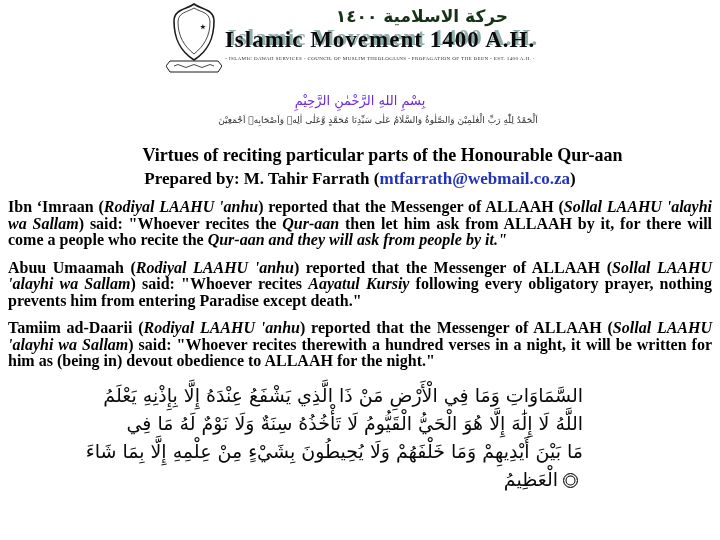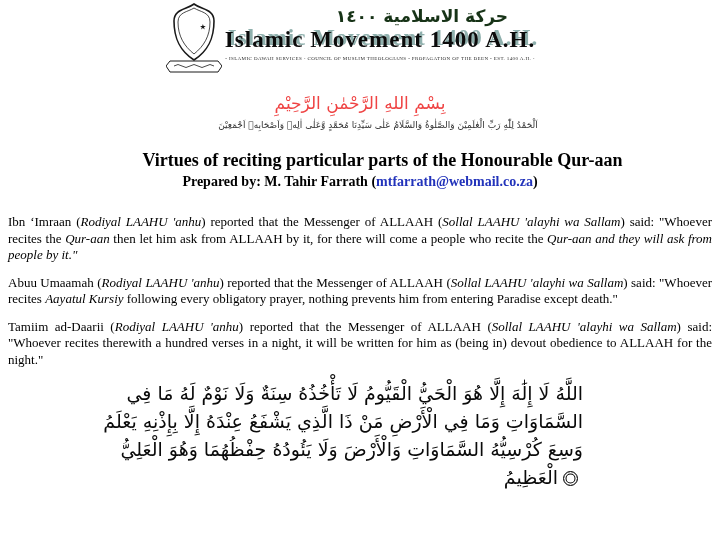--- a/index.html
+++ b/index.html
@@ -22,32 +22,32 @@
     position:relative;left:20px;line-height:26px;
     text-shadow:3px -2px 0 #8fb0ad;
   }
   .org-line{
     font-size:5px;letter-spacing:.4px;color:#2a2a2a;
     position:relative;left:20px;margin-top:3px;white-space:nowrap;
   }
 
   
   .invocation{text-align:center;direction:rtl;margin-top:10px;font-family:"DejaVu Sans", sans-serif;}
-  .bismillah{font-size:17px;color:#ef4444;}
+  .bismillah{font-size:13px;color:#6d28d9;}
   .hamdala{font-size:9px;color:#333;margin-top:7px;padding-left:36px;}
 
   
   .doc-title{
     text-align:center;font-size:18px;font-weight:bold;margin:20px 0 0 0;color:#000;padding-left:45px;
   }
-  .prepared{text-align:center;font-size:14px;font-weight:bold;margin-top:3px;}
+  .prepared{text-align:center;font-size:17px;font-weight:bold;margin-top:3px;}
   .email{color:#2233bb;text-decoration:none;cursor:pointer;}
 
   
-  .content{margin:24px 8px 0 8px;font-size:13px;font-weight:normal;}
+  .content{margin:10px 8px 0 8px;font-size:16px;font-weight:bold;}
   .content p{margin:0 0 11px 0;text-align:justify;line-height:16.5px;}
   .content i{font-style:italic;}
 
   
   .quran{
     direction:rtl;width:446px;margin:2px auto 0 auto;
     font-family:"DejaVu Sans", sans-serif;font-size:19px;line-height:28px;color:#0a0a0a;
   }
   .quran-line{text-align:center;white-space:nowrap;}
   .quran-line:last-child{text-align:right;}
@@ -87,19 +87,19 @@
 
   <div class="prepared"><span>Prepared by: M. Tahir Farrath (</span><a class="email">mtfarrath@webmail.co.za</a><span>)</span></div>
 
   <div class="content">
     <p><span>Ibn ‘Imraan (</span><i>Rodiyal LAAHU 'anhu</i><span>) reported that the Messenger of ALLAAH (</span><i>Sollal LAAHU 'alayhi wa Sallam</i><span>) said: "Whoever recites the </span><i>Qur-aan</i><span> then let him ask from ALLAAH by it, for there will come a people who recite the </span><i>Qur-aan and they will ask from people by it."</i></p>
     <p><span>Abuu Umaamah (</span><i>Rodiyal LAAHU 'anhu</i><span>) reported that the Messenger of ALLAAH (</span><i>Sollal LAAHU 'alayhi wa Sallam</i><span>) said: "Whoever recites </span><i>Aayatul Kursiy</i><span> following every obligatory prayer, nothing prevents him from entering Paradise except death."</span></p>
     <p><span>Tamiim ad-Daarii (</span><i>Rodiyal LAAHU 'anhu</i><span>) reported that the Messenger of ALLAAH (</span><i>Sollal LAAHU 'alayhi wa Sallam</i><span>) said: "Whoever recites therewith a hundred verses in a night, it will be written for him as (being in) devout obedience to ALLAAH for the night."</span></p>
   </div>
 
   <div class="quran">
+      <div class="quran-line">السَّمَاوَاتِ وَمَا فِي الْأَرْضِ مَنْ ذَا الَّذِي يَشْفَعُ عِنْدَهُ إِلَّا بِإِذْنِهِ يَعْلَمُ</div>
       <div class="quran-line">اللَّهُ لَا إِلَٰهَ إِلَّا هُوَ الْحَيُّ الْقَيُّومُ لَا تَأْخُذُهُ سِنَةٌ وَلَا نَوْمٌ لَهُ مَا فِي</div>
-      <div class="quran-line">السَّمَاوَاتِ وَمَا فِي الْأَرْضِ مَنْ ذَا الَّذِي يَشْفَعُ عِنْدَهُ إِلَّا بِإِذْنِهِ يَعْلَمُ</div>
-      <div class="quran-line">وَسِعَ كُرْسِيُّهُ السَّمَاوَاتِ وَالْأَرْضَ وَلَا يَئُودُهُ حِفْظُهُمَا وَهُوَ الْعَلِيُّ</div>
+      <div class="quran-line">مَا بَيْنَ أَيْدِيهِمْ وَمَا خَلْفَهُمْ وَلَا يُحِيطُونَ بِشَيْءٍ مِنْ عِلْمِهِ إِلَّا بِمَا شَاءَ</div>
       <div class="quran-line"><span class="ayah-marker"></span>الْعَظِيمُ</div>
     </div>
 
 </div>
 
 </body></html>

